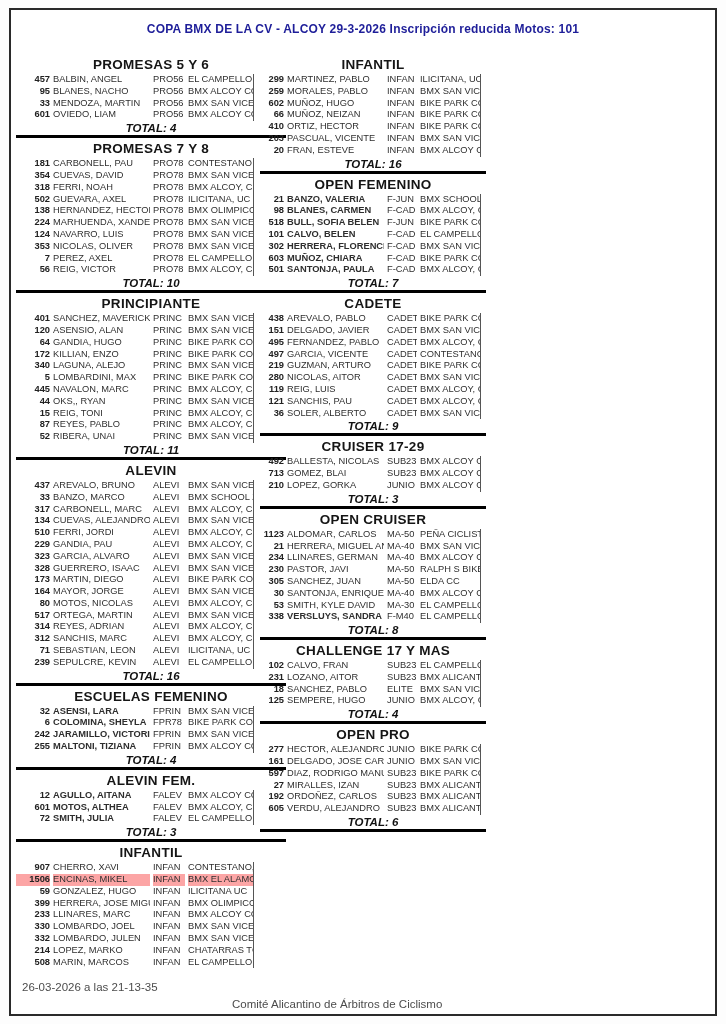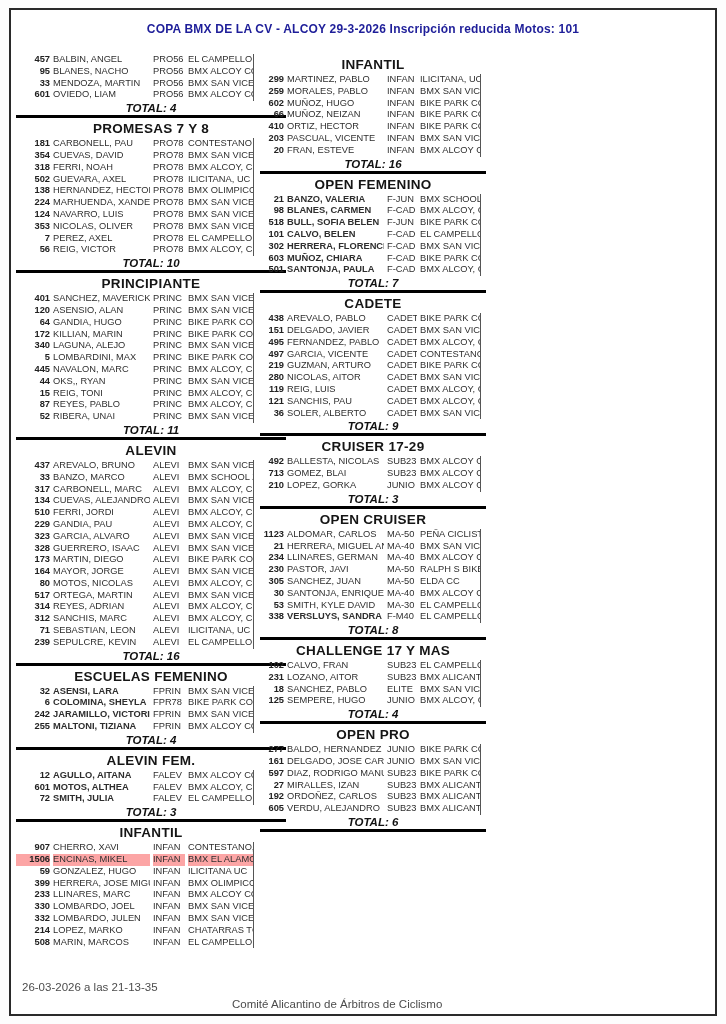--- a/index.html
+++ b/index.html
@@ -44,20 +44,21 @@
   .footer .stamp { position:absolute; left:11px; }
   .footer .committee { position:absolute; left:221px;margin-top:17px; }
 </style>
 </head>
 <body>
 
 <div class="sheet">
   <div class="title">COPA BMX DE LA CV - ALCOY 29-3-2026 Inscripción reducida Motos: 101</div>
   <div class="col col-left" id="col-0">
       <div class="section">
+        <div class="section-heading">PROMESAS 5 Y 6</div>
         <div class="row">
           <span class="num">457</span>
           <span class="name">BALBIN, ANGEL</span>
           <span class="cat">PRO56</span>
           <span class="club">EL CAMPELLO, (</span>
         </div>
         <div class="row">
           <span class="num">95</span>
           <span class="name">BLANES, NACHO</span>
           <span class="cat">PRO56</span>
@@ -158,21 +159,21 @@
           <span class="club">BMX SAN VICEN</span>
         </div>
         <div class="row">
           <span class="num">64</span>
           <span class="name">GANDIA, HUGO</span>
           <span class="cat">PRINC</span>
           <span class="club">BIKE PARK COST</span>
         </div>
         <div class="row">
           <span class="num">172</span>
-          <span class="name">KILLIAN, MARIN</span>
+          <span class="name">KILLIAN, ENZO</span>
           <span class="cat">PRINC</span>
           <span class="club">BIKE PARK COST</span>
         </div>
         <div class="row">
           <span class="num">340</span>
           <span class="name">LAGUNA, ALEJO</span>
           <span class="cat">PRINC</span>
           <span class="club">BMX SAN VICEN</span>
         </div>
         <div class="row">
@@ -681,21 +682,21 @@
           <span class="cat">JUNIO</span>
           <span class="club">BMX ALCOY, CC</span>
         </div>
         <div class="total">TOTAL: 4</div>
         <div class="divider"></div>
       </div>
       <div class="section">
         <div class="section-heading">OPEN PRO</div>
         <div class="row">
           <span class="num">277</span>
-          <span class="name">BALDO, HERNANDEZ</span>
+          <span class="name">HECTOR, ALEJANDRO</span>
           <span class="cat">JUNIO</span>
           <span class="club">BIKE PARK COST</span>
         </div>
         <div class="row">
           <span class="num">161</span>
           <span class="name">DELGADO, JOSE CARLOS</span>
           <span class="cat">JUNIO</span>
           <span class="club">BMX SAN VICEN</span>
         </div>
         <div class="row">

